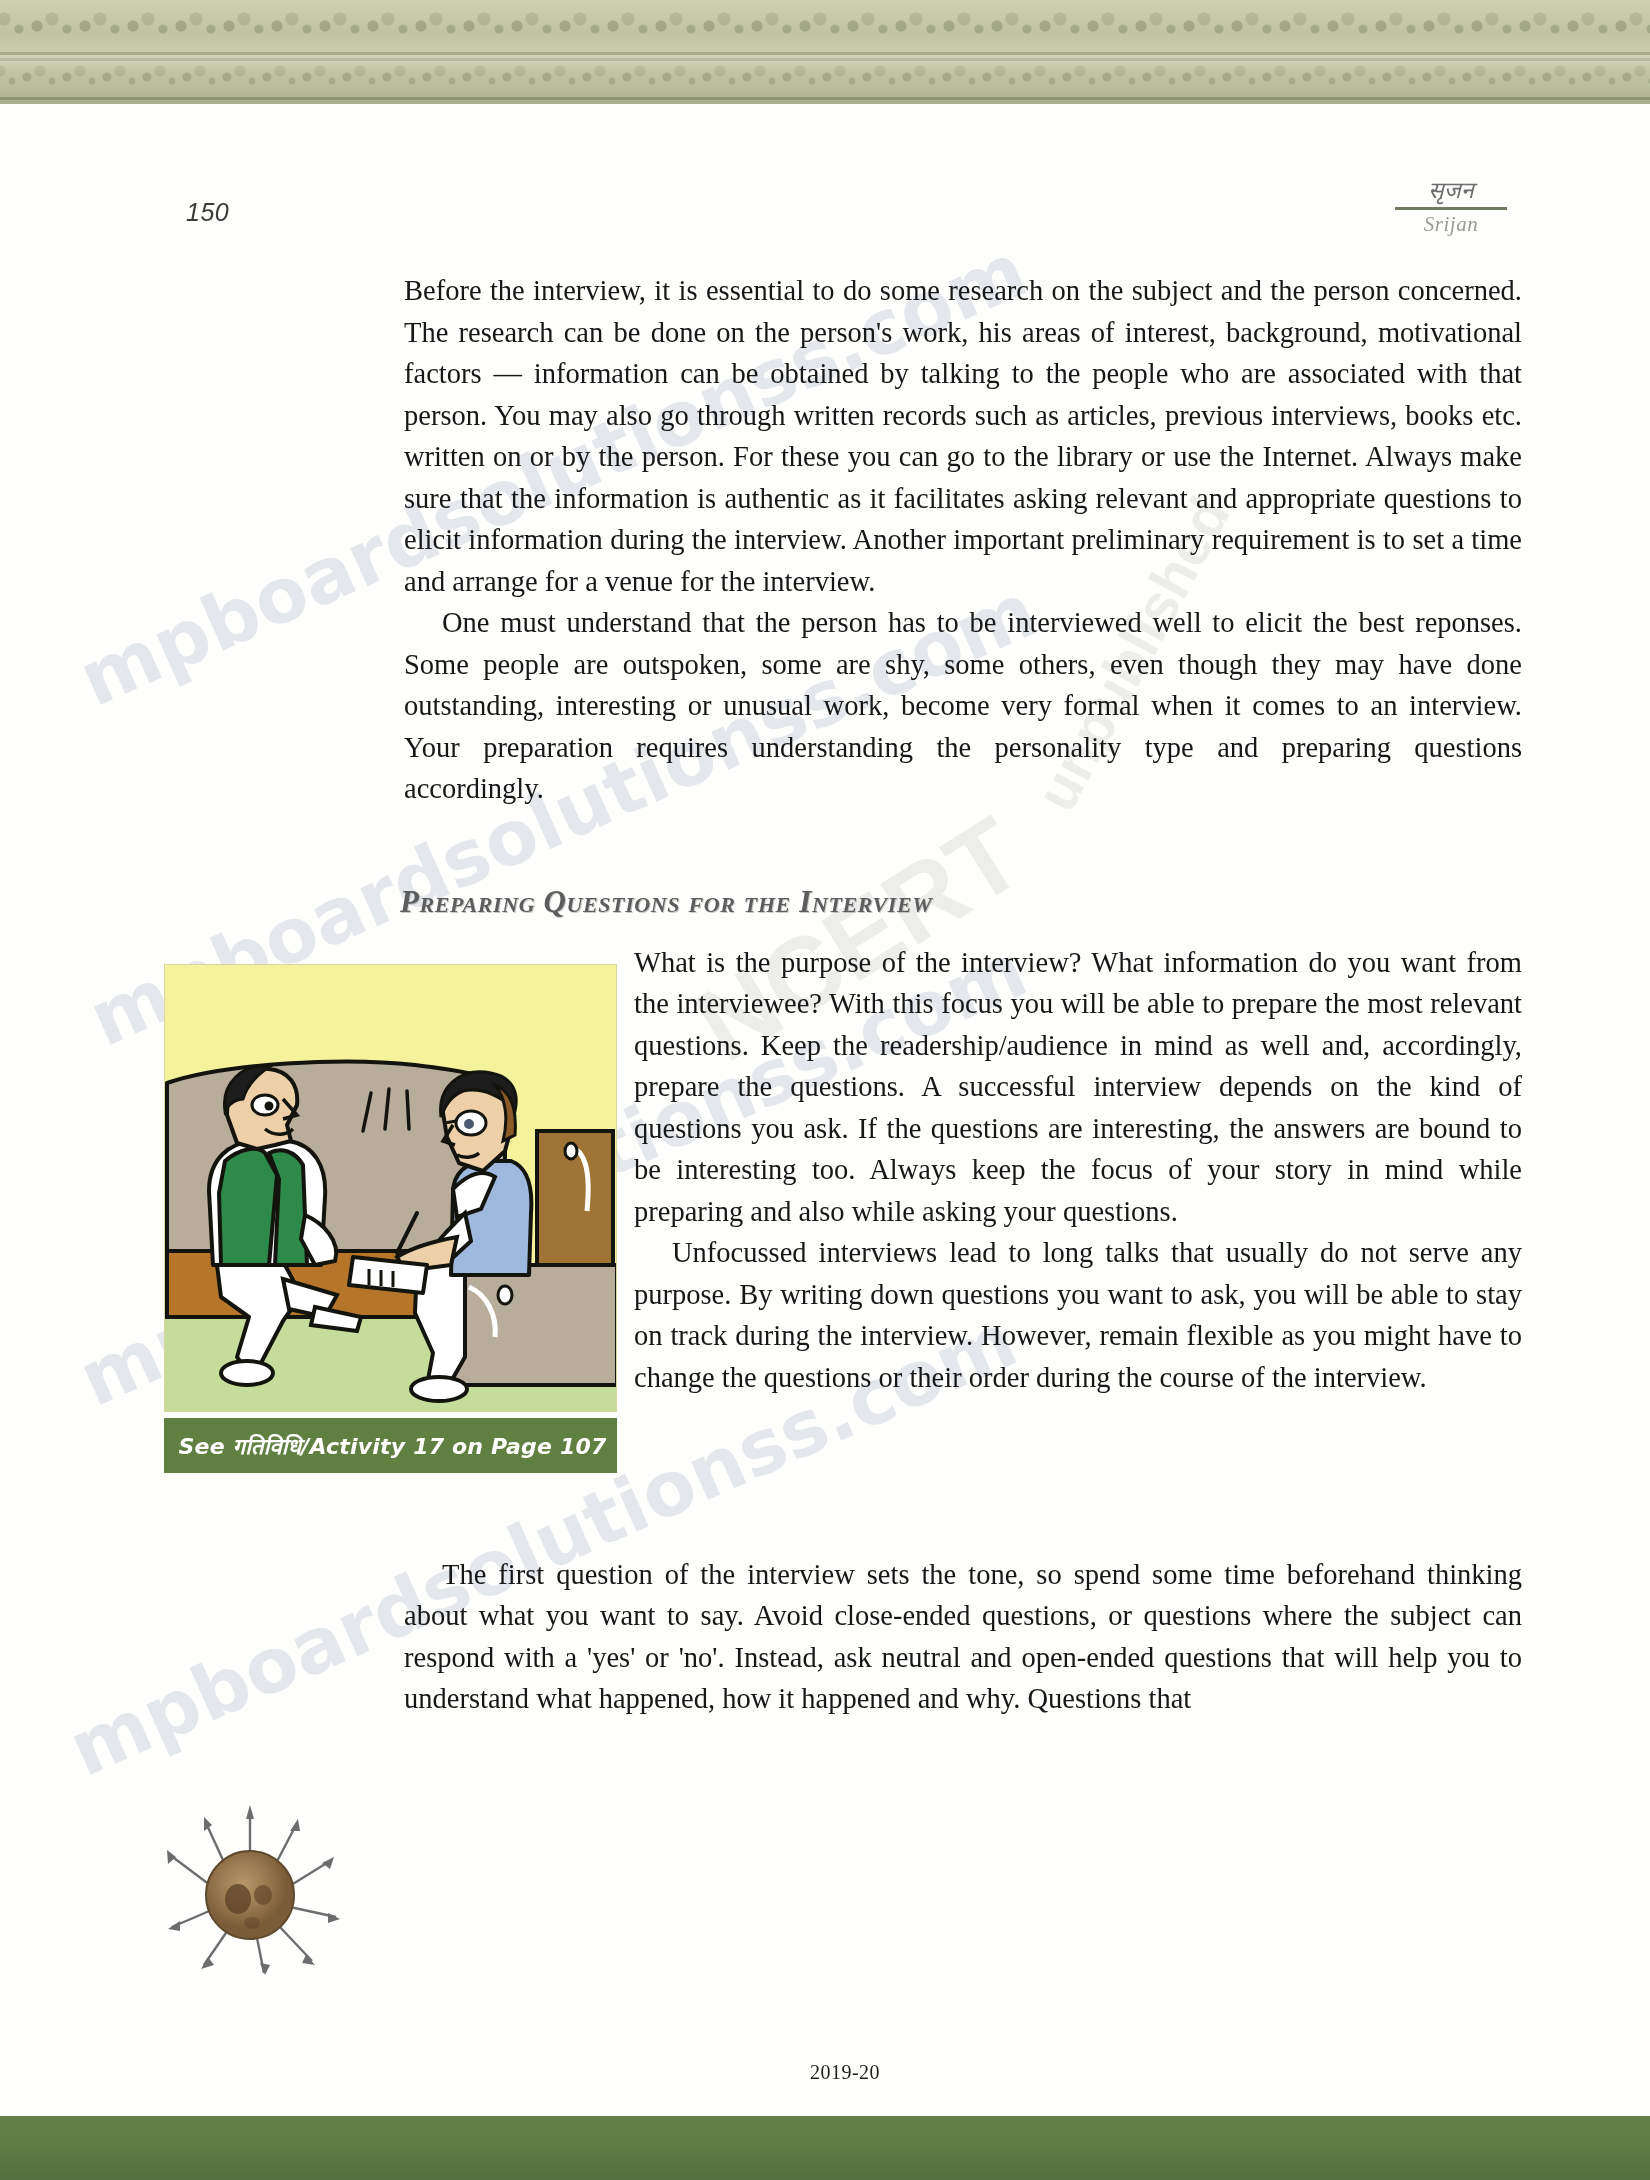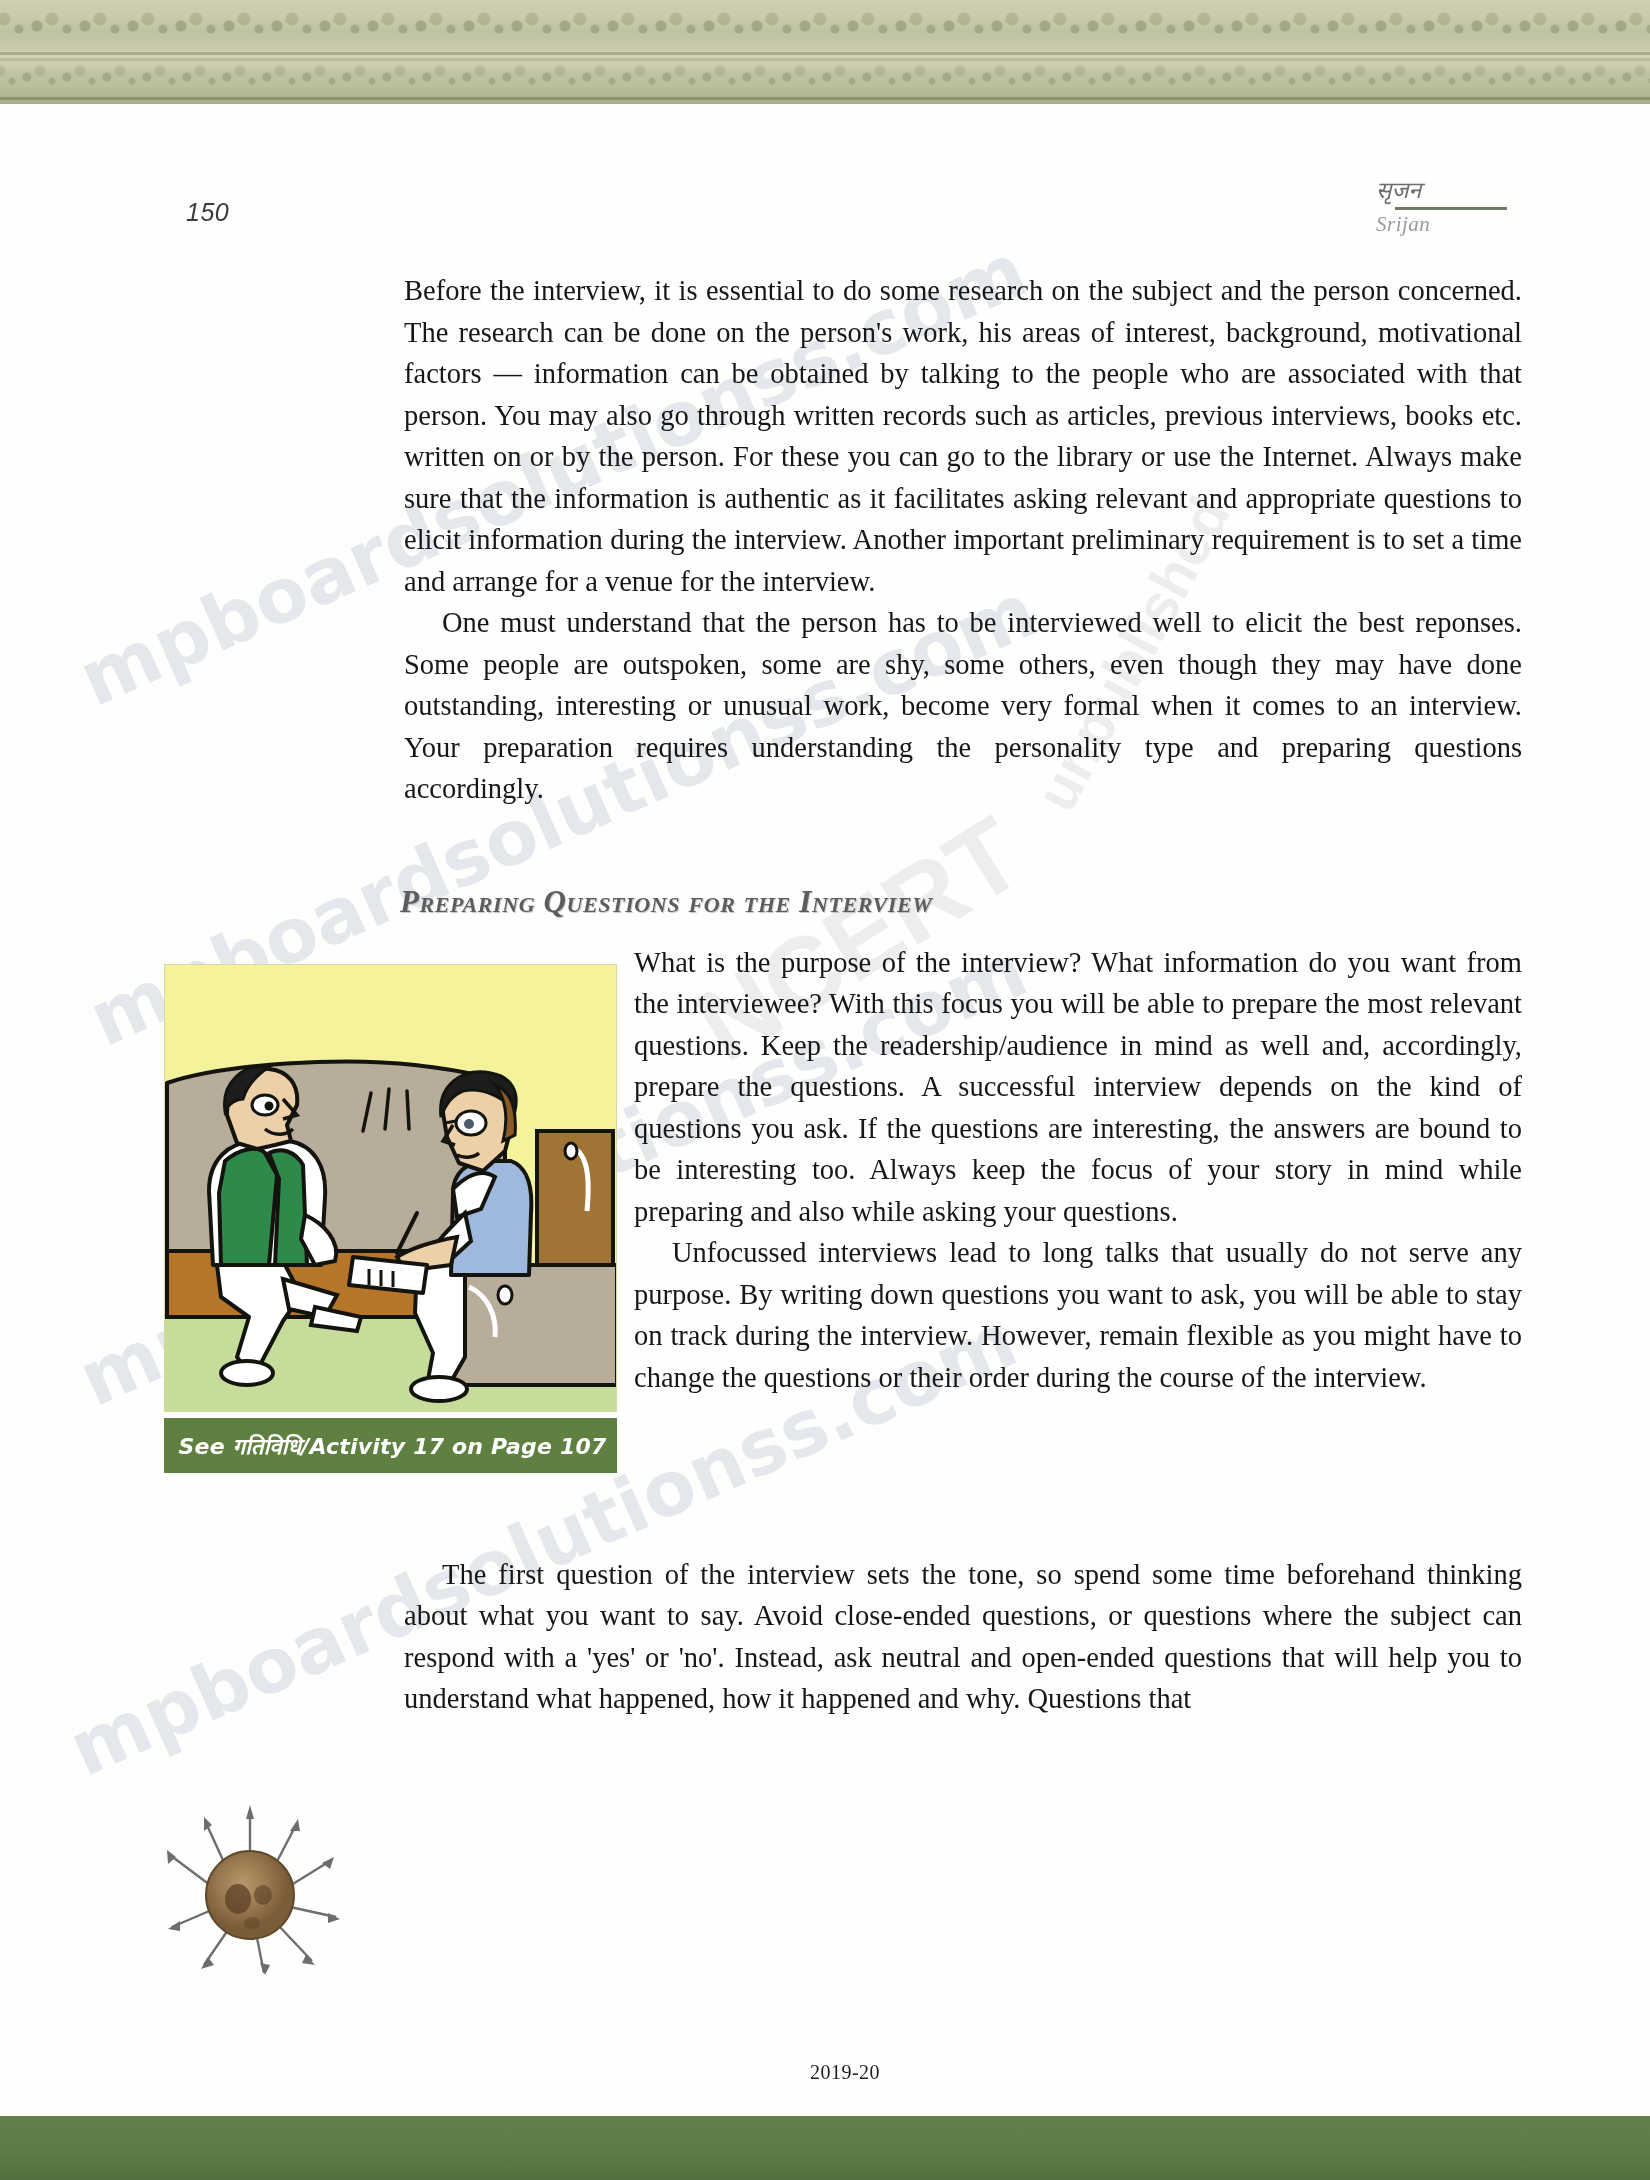--- a/index.html
+++ b/index.html
@@ -81,21 +81,21 @@
     top: 198px; left: 186px;
     font-family: Liberation Sans, sans-serif;
     font-style: italic;
     font-size: 25px;
     color: #3b3b3b;
     letter-spacing: .5px;
   }
   .brand {
     position: absolute;
     top: 178px; right: 124px;
-    text-align: left;
+    text-align: center;
     width: 150px;
   }
   .brand-hi {
     font-family: "DejaVu Sans", sans-serif;
     font-size: 23px;
     font-style: italic;
     color: #6d6d6d;
     line-height: 1.1;
   }
   .brand-rule {

